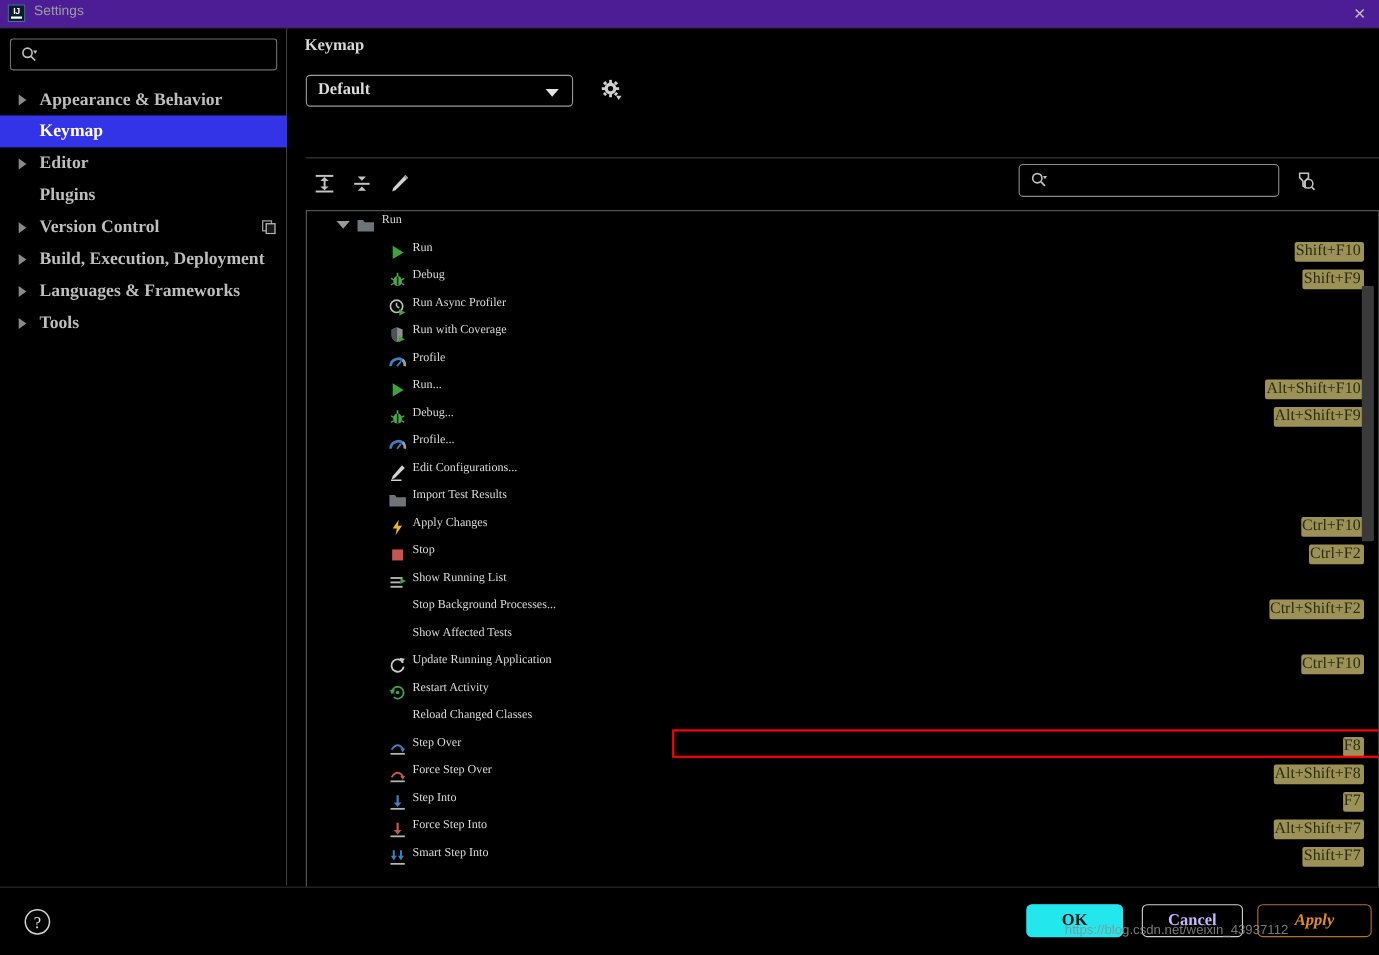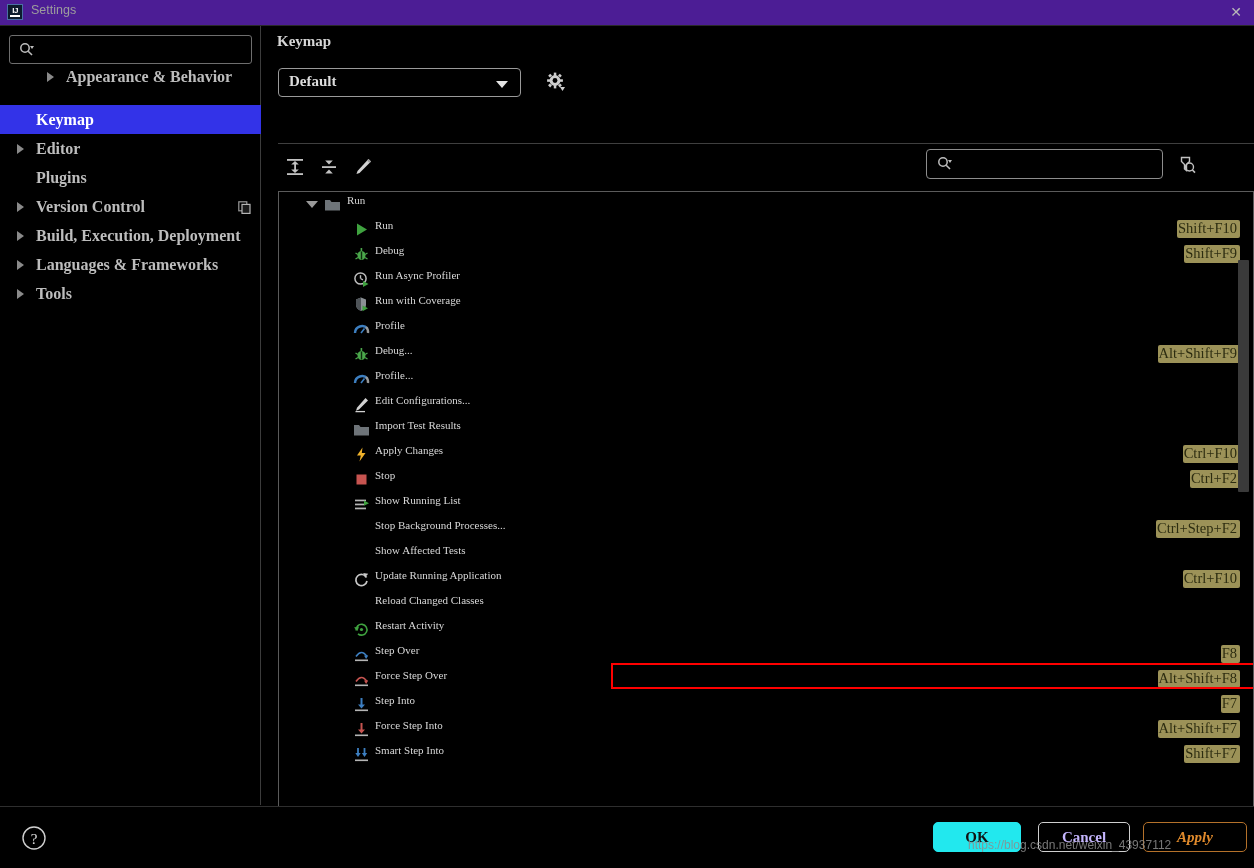--- a/index.html
+++ b/index.html
@@ -392,21 +392,21 @@
     <span class="mag">
       <svg width="15" height="15" viewBox="0 0 15 15">
         <circle cx="6" cy="6" r="4.2" fill="none" stroke="#bdbdbd" stroke-width="1.5"></circle>
         <line x1="9.2" y1="9.2" x2="13" y2="13" stroke="#bdbdbd" stroke-width="1.6"></line>
         <polygon points="11,4 15,4 13,7" fill="#bdbdbd"></polygon>
       </svg>
     </span>
     <input id="sidebar-search-input" type="text" placeholder="" style="">
   </div>
   <div id="sidebar-items">
-      <div class="side-item" style="top: 36px; margin-left: 30px;">
+      <div class="side-item" style="top: 50px;">
         <span class="arrow"></span>
         <span class="slabel">Appearance &amp; Behavior</span>
       </div>
       <div class="side-item selected" style="top: 79px;">
         <span class="slabel">Keymap</span>
       </div>
       <div class="side-item" style="top: 108px;">
         <span class="arrow"></span>
         <span class="slabel">Editor</span>
       </div>
@@ -555,20 +555,27 @@
         <div class="trow lvl1">
           <span class="ticon"><svg width="17" height="17" viewBox="0 0 17 17">
               <path d="M2 12 A7 7 0 0 1 14.5 7.8" fill="none" stroke="#3d7fc1" stroke-width="2.4"></path>
               <path d="M13 6 A7 7 0 0 1 15 12" fill="none" stroke="#9a9a9a" stroke-width="2.4"></path>
               <line x1="8" y1="12" x2="11.5" y2="7.5" stroke="#3d7fc1" stroke-width="1.6"></line>
             </svg></span>
           <span class="tlabel">Profile</span>
         </div>
         <div class="trow lvl1">
           <span class="ticon"><svg width="17" height="17" viewBox="0 0 17 17">
+              <polygon points="4,2.5 14,8.5 4,14.5" fill="#3fa23f"></polygon>
+            </svg></span>
+          <span class="tlabel">Run...</span>
+          <span class="tshort">Alt+Shift+F10</span>
+        </div>
+        <div class="trow lvl1">
+          <span class="ticon"><svg width="17" height="17" viewBox="0 0 17 17">
               <ellipse cx="8.5" cy="9.5" rx="4" ry="4.6" fill="#4ba84b"></ellipse>
               <rect x="7.6" y="2" width="1.6" height="3" fill="#4ba84b"></rect>
               <line x1="2.5" y1="7" x2="5" y2="8.5" stroke="#4ba84b" stroke-width="1.3"></line>
               <line x1="14.5" y1="7" x2="12" y2="8.5" stroke="#4ba84b" stroke-width="1.3"></line>
               <line x1="2.5" y1="13" x2="5" y2="11.5" stroke="#4ba84b" stroke-width="1.3"></line>
               <line x1="14.5" y1="13" x2="12" y2="11.5" stroke="#4ba84b" stroke-width="1.3"></line>
               <rect x="7.8" y="5.5" width="1.4" height="8" fill="#0d2b0d"></rect>
             </svg></span>
           <span class="tlabel">Debug...</span>
           <span class="tshort">Alt+Shift+F9</span>
@@ -612,43 +619,43 @@
           <span class="ticon"><svg width="17" height="17" viewBox="0 0 17 17">
               <rect x="2" y="3.6" width="11" height="1.7" fill="#b5b5b5"></rect>
               <rect x="2" y="7.6" width="9" height="1.7" fill="#b5b5b5"></rect>
               <rect x="2" y="11.6" width="11" height="1.7" fill="#b5b5b5"></rect>
               <polygon points="11,4.5 16,7.2 11,9.8" fill="#3fa23f"></polygon>
             </svg></span>
           <span class="tlabel">Show Running List</span>
         </div>
         <div class="trow lvl1">
           <span class="tlabel">Stop Background Processes...</span>
-          <span class="tshort">Ctrl+Step+F2</span>
+          <span class="tshort">Ctrl+Shift+F2</span>
         </div>
         <div class="trow lvl1">
           <span class="tlabel">Show Affected Tests</span>
         </div>
         <div class="trow lvl1">
           <span class="ticon"><svg width="17" height="17" viewBox="0 0 17 17">
               <path d="M13.5 6.5 A5.6 5.6 0 1 0 14 10" fill="none" stroke="#c8c8c8" stroke-width="1.7"></path>
               <polygon points="10.2,2 15.2,2.8 12,6.4" fill="#c8c8c8"></polygon>
             </svg></span>
           <span class="tlabel">Update Running Application</span>
           <span class="tshort">Ctrl+F10</span>
-        </div>
-        <div class="trow lvl1">
-          <span class="tlabel">Reload Changed Classes</span>
         </div>
         <div class="trow lvl1">
           <span class="ticon"><svg width="17" height="17" viewBox="0 0 17 17">
               <path d="M3.2 9.5 A5.4 5.4 0 1 1 5 12.8" fill="none" stroke="#3fa23f" stroke-width="1.6"></path>
               <polygon points="1,6.5 6,5.5 4.5,10" fill="#3fa23f"></polygon>
               <circle cx="8.5" cy="8.5" r="1.6" fill="#3fa23f"></circle>
             </svg></span>
           <span class="tlabel">Restart Activity</span>
+        </div>
+        <div class="trow lvl1">
+          <span class="tlabel">Reload Changed Classes</span>
         </div>
         <div class="trow lvl1">
           <span class="ticon"><svg width="17" height="17" viewBox="0 0 17 17">
               <path d="M3 10.5 Q8.5 2.5 14 10.5" fill="none" stroke="#3d7fc1" stroke-width="1.6"></path>
               <polygon points="11,9.5 15.2,9.5 13.1,13" fill="#3d7fc1"></polygon>
               <rect x="2" y="13.5" width="13" height="1.6" fill="#b5b5b5"></rect>
             </svg></span>
           <span class="tlabel">Step Over</span>
           <span class="tshort">F8</span>
         </div>

